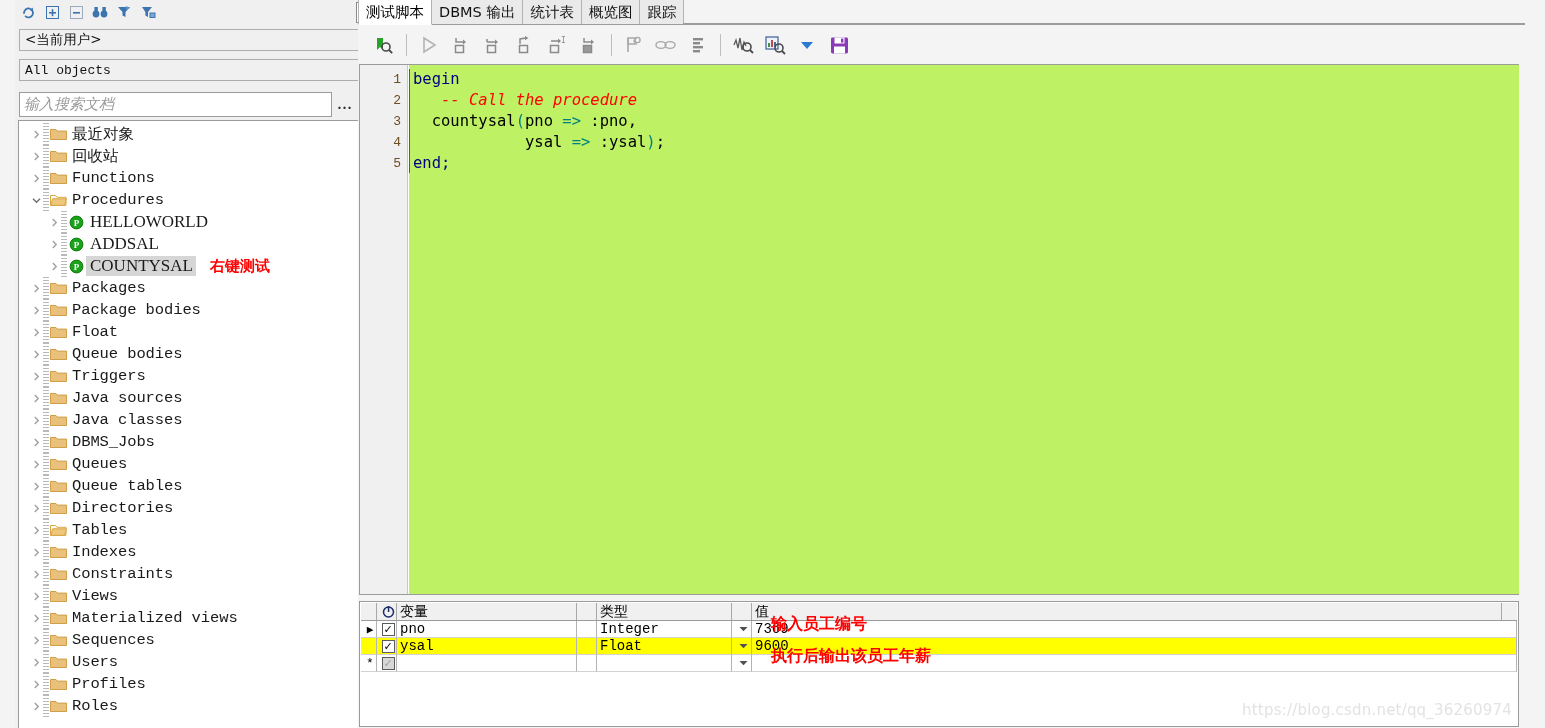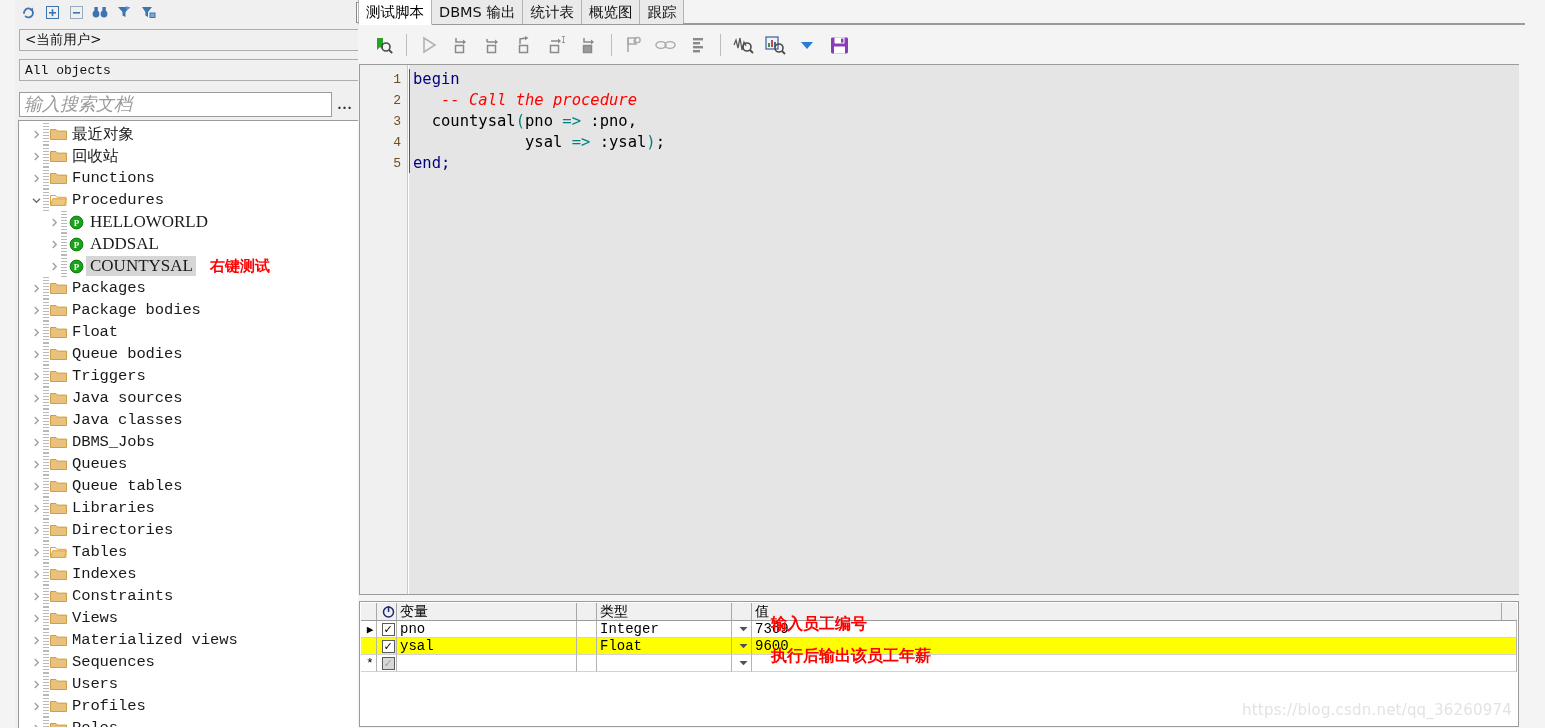--- a/index.html
+++ b/index.html
@@ -68,21 +68,21 @@
     position: absolute; left: 4px; top: 91px;
     width: 362px; height: 26px;
     display: flex; align-items: center;
   }
   #search-input {
     width: 313px; height: 25px;
     background: #ffffff;
     border: 1px solid #9c9c9c;
     padding: 0 4px;
     font-style: italic; color: #9a9a9a;
-    font-size: 18px;
+    font-size: 15px;
     font-family: "DejaVu Sans", sans-serif;
     display: flex; align-items: center;
   }
   #search-ellipsis {
     width: 26px; text-align: center;
     color: #333; font-size: 15px; font-weight: bold;
     letter-spacing: 1px;
   }
   #search-newdoc { width: 22px; text-align: center; }
 
@@ -237,21 +237,21 @@
     text-align: right;
     padding-right: 6px;
     font-family: "Liberation Mono", monospace;
     font-size: 13px;
     color: #6d4d22;
   }
   #code {
     position: absolute; left: 49px; top: 0;
     width: 1110px; height: 529px;
     padding: 4px 0 0 4px;
-    background: #e5e5e5;
+    background: #bef264;
     font-family: "DejaVu Sans Mono", monospace;
     font-size: 15.5px;
   }
   .cl { height: 21px; line-height: 21px; white-space: pre; }
   .kw { color: #000080; }
   .cm { color: #ff0000; font-style: italic; }
   .id { color: #000000; }
   .op { color: #008080; }
   .bind { color: #000000; }
   #caret {
@@ -650,34 +650,20 @@
                 <path d="M2.8 1l3.4 3.5L2.8 8" stroke="#a0a0a0" stroke-width="1.4" fill="none"></path>
               </svg>
             </span>
             <span class="dots"></span>
             <span class="folder">
               <svg width="17" height="14" viewBox="0 0 17 14">
                 <path d="M0.5 2.5h5.5l1.4 1.6h9.1v8.4H0.5z" fill="#e9c07c" stroke="#cf9e47"></path>
               </svg>
             </span>
             <span class="tlabel mono">Queue tables</span>
-          </div>
-          <div class="tnode">
-            <span class="tw">
-              <svg width="9" height="9" viewBox="0 0 9 9">
-                <path d="M2.8 1l3.4 3.5L2.8 8" stroke="#a0a0a0" stroke-width="1.4" fill="none"></path>
-              </svg>
-            </span>
-            <span class="dots"></span>
-            <span class="folder">
-              <svg width="17" height="14" viewBox="0 0 17 14">
-                <path d="M0.5 2.5h5.5l1.4 1.6h9.1v8.4H0.5z" fill="#e9c07c" stroke="#cf9e47"></path>
-              </svg>
-            </span>
-            <span class="tlabel mono">Libraries</span>
           </div>
           <div class="tnode">
             <span class="tw">
               <svg width="9" height="9" viewBox="0 0 9 9">
                 <path d="M2.8 1l3.4 3.5L2.8 8" stroke="#a0a0a0" stroke-width="1.4" fill="none"></path>
               </svg>
             </span>
             <span class="dots"></span>
             <span class="folder">
               <svg width="17" height="14" viewBox="0 0 17 14">

